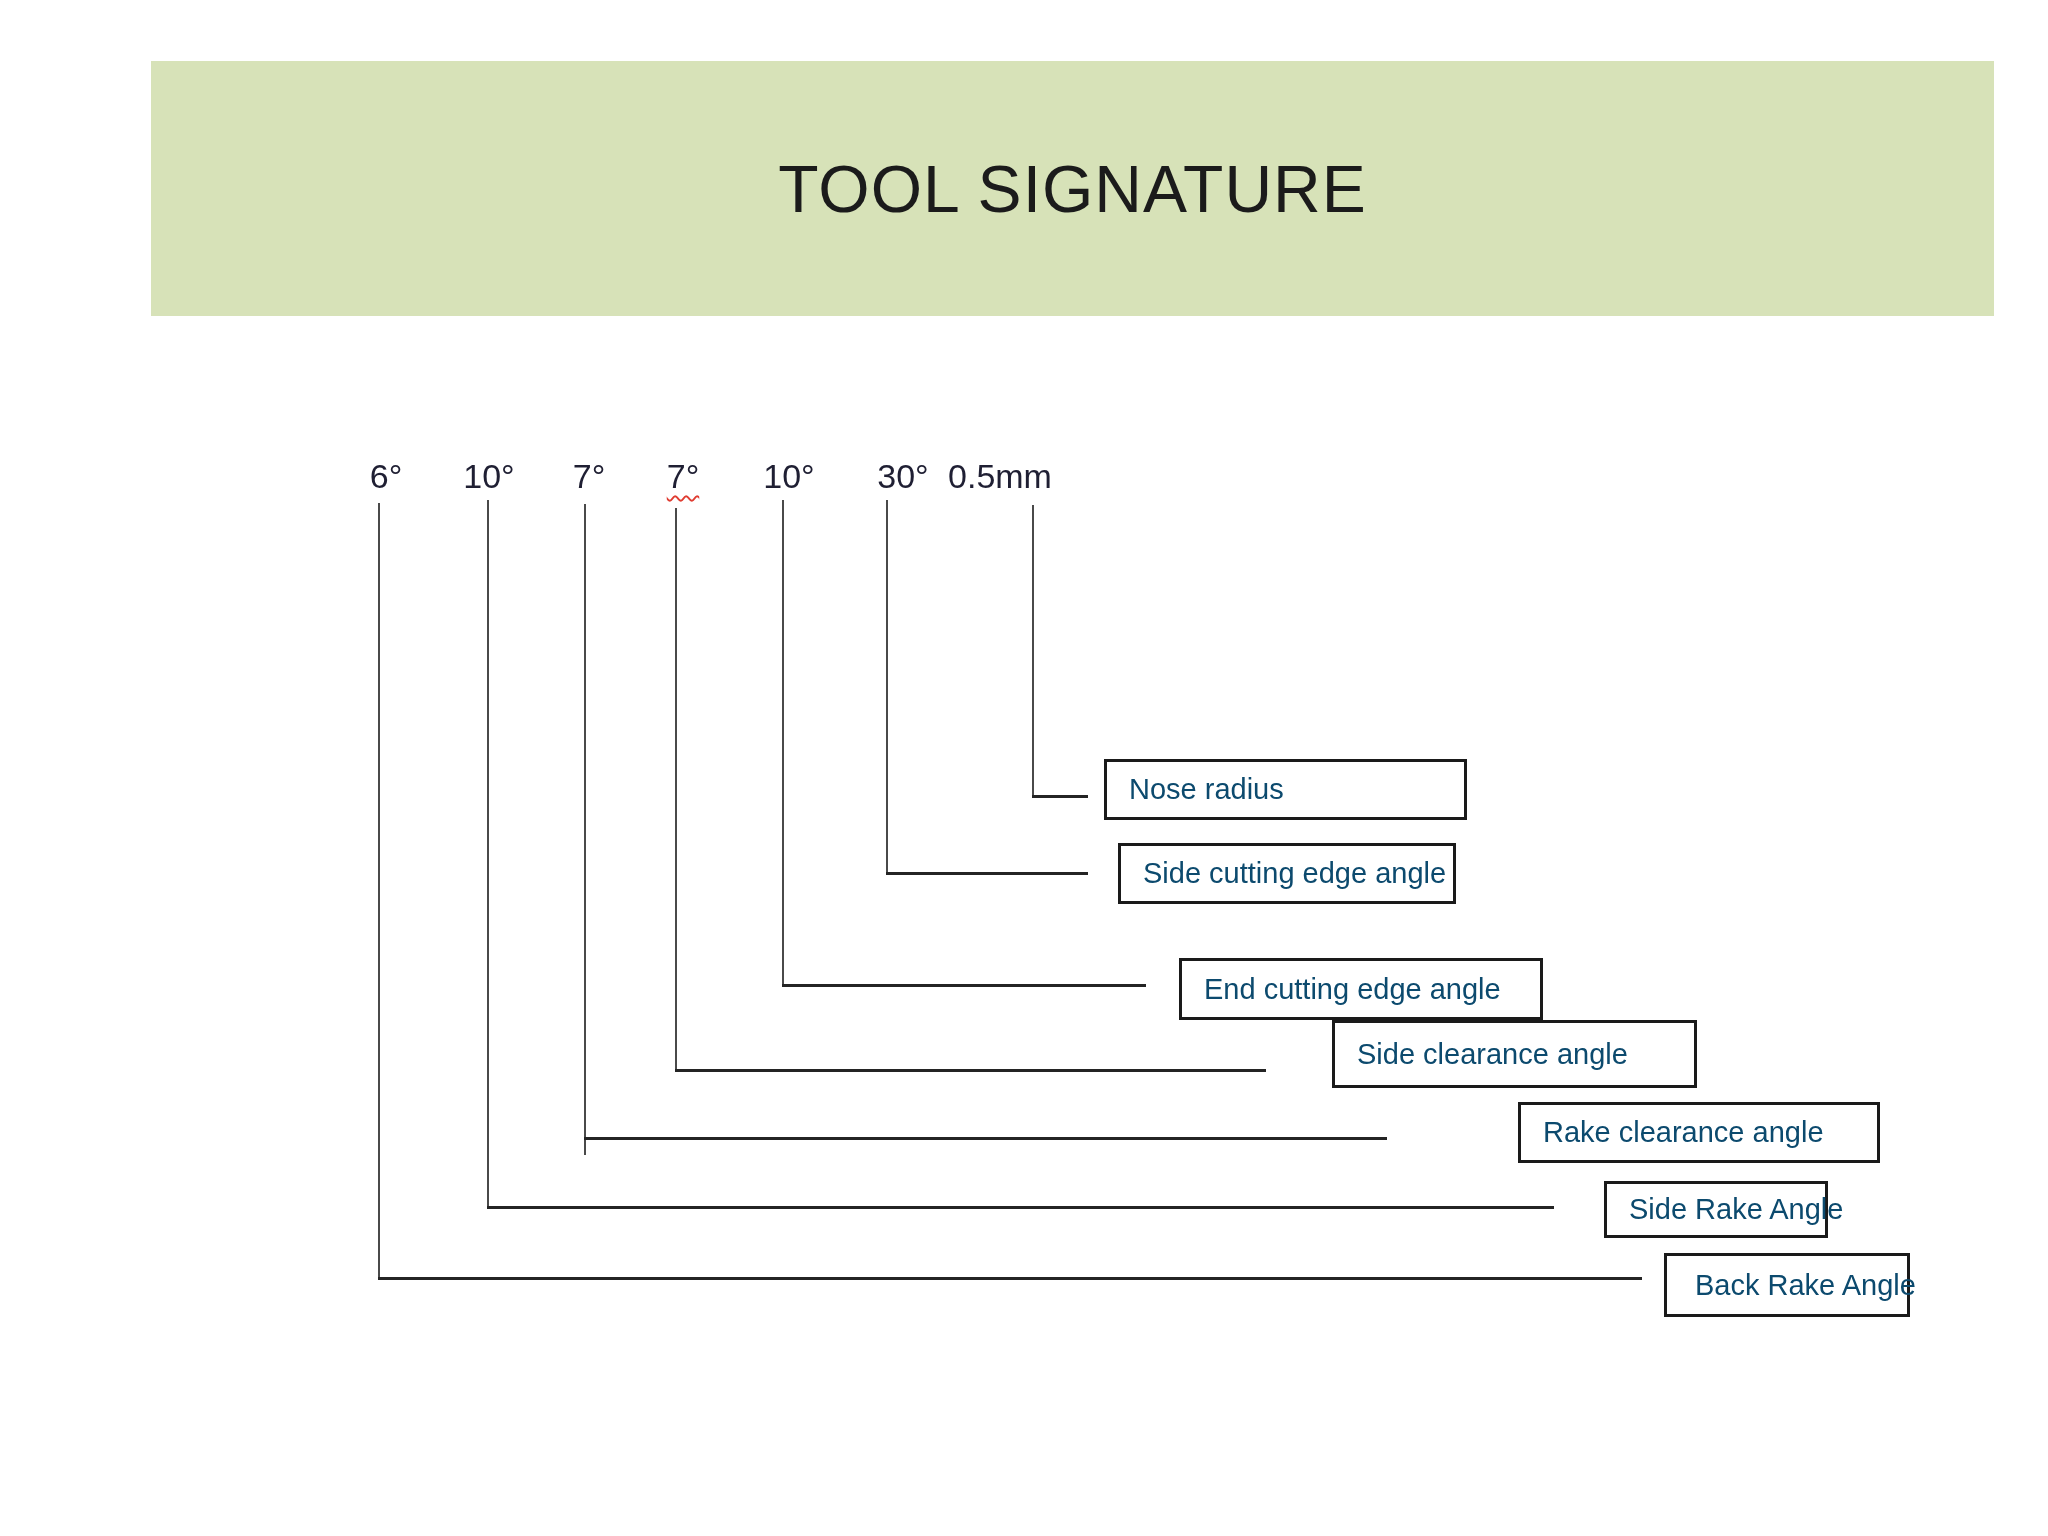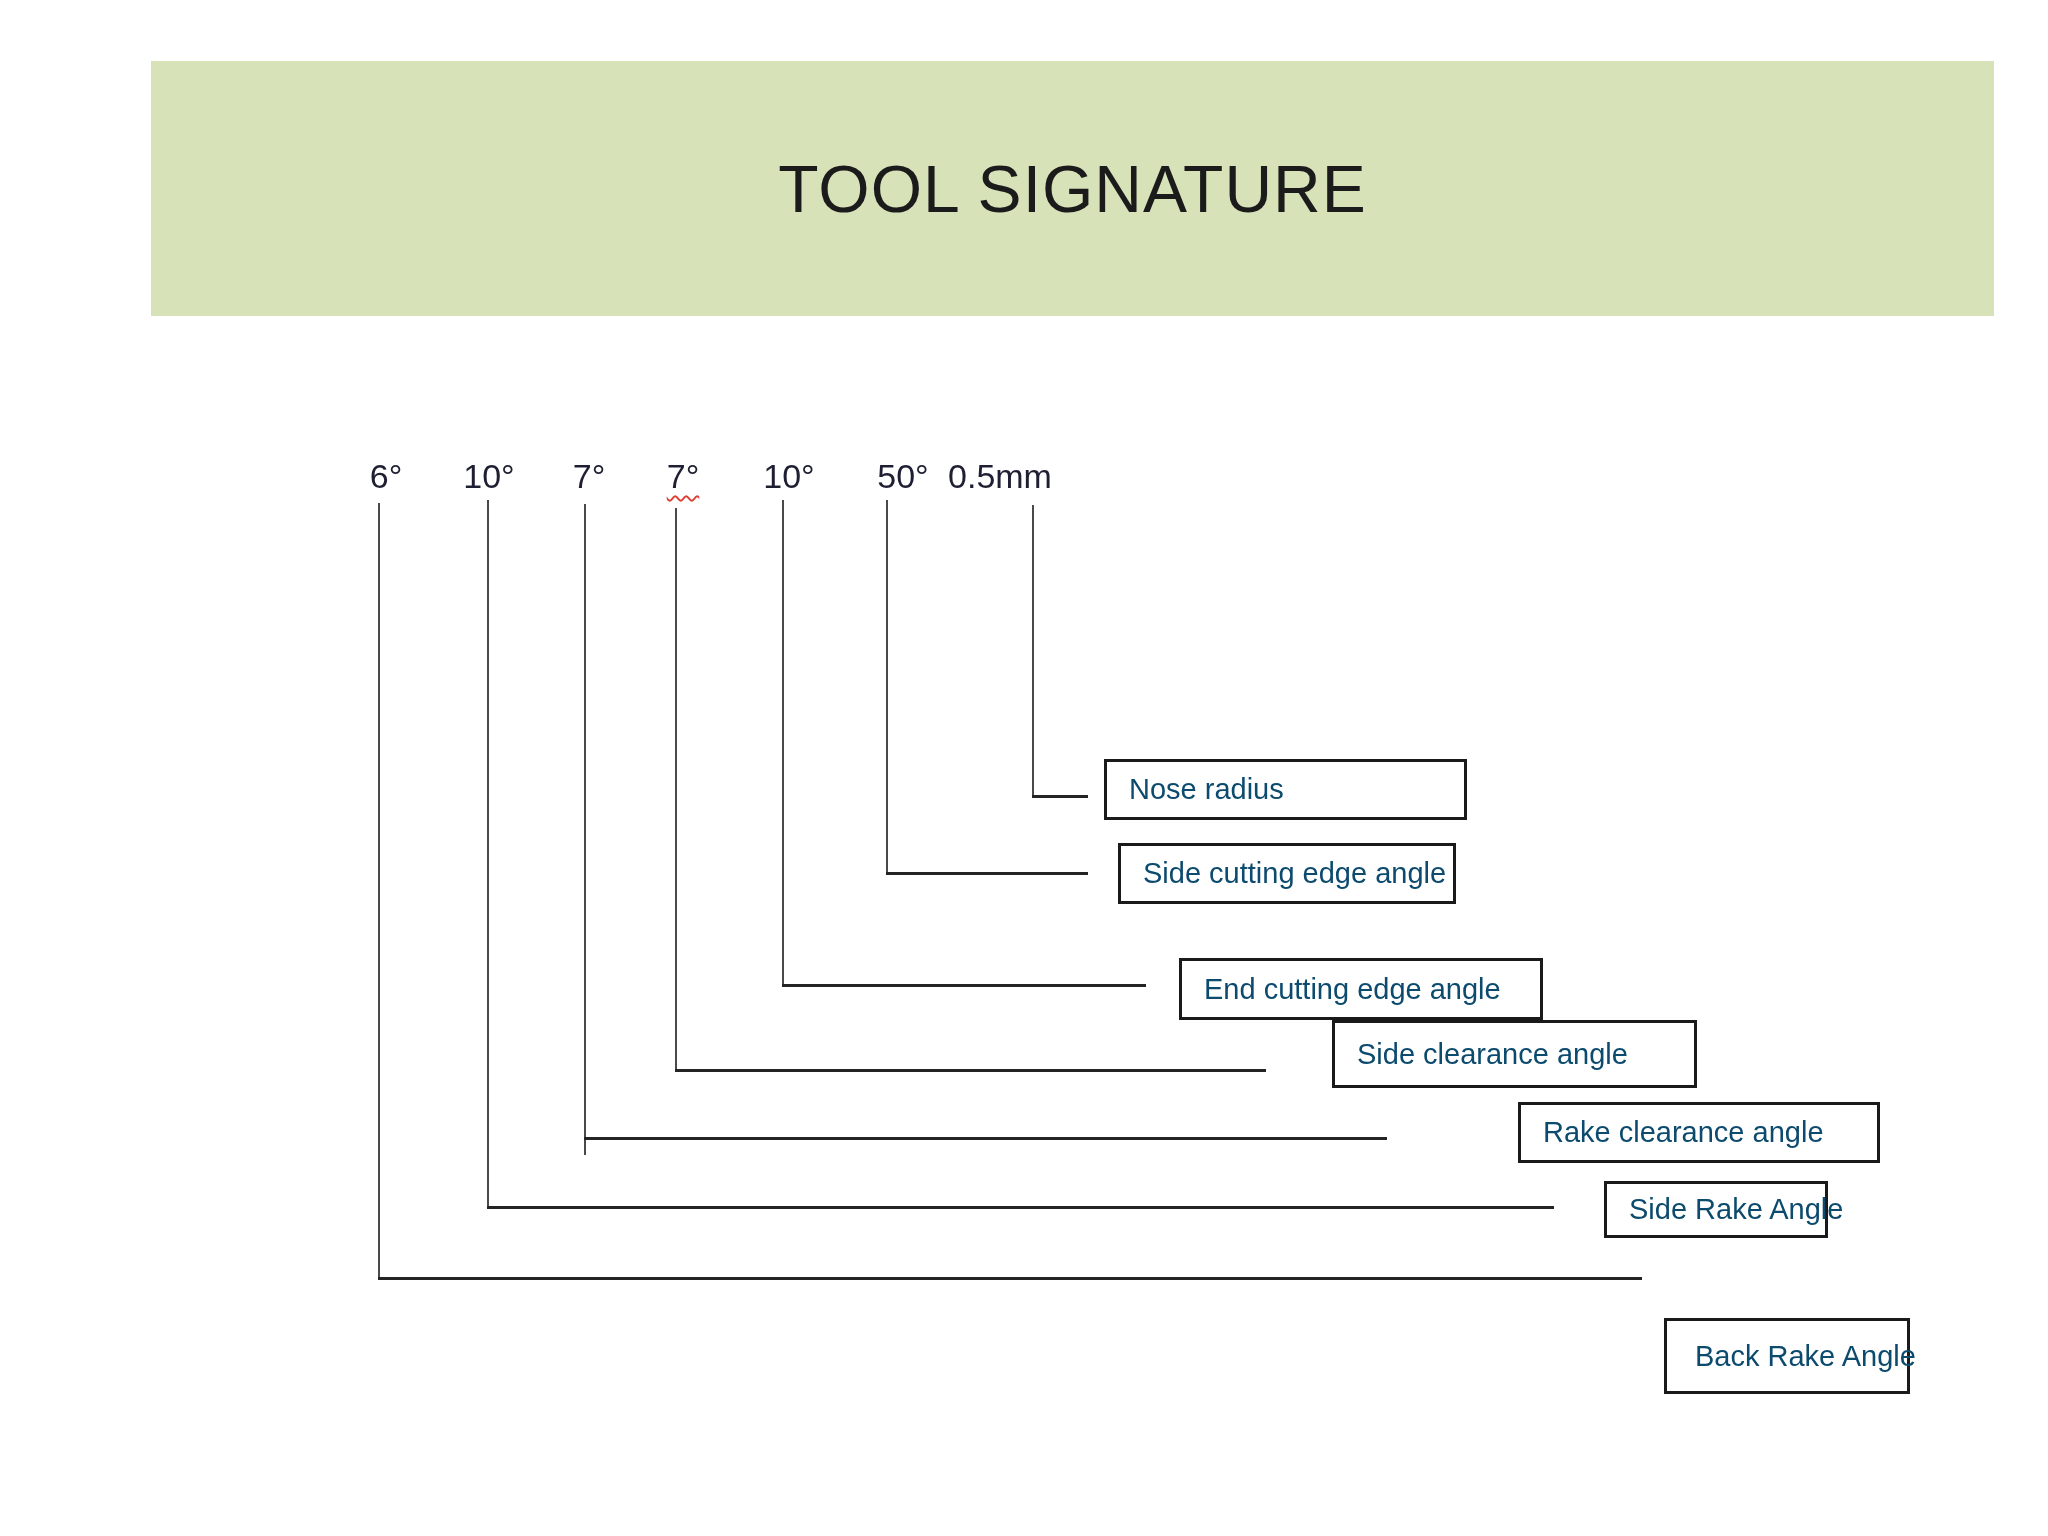--- a/index.html
+++ b/index.html
@@ -51,21 +51,21 @@
 
   <div id="title-band">
     <div id="slide-title">TOOL SIGNATURE</div>
   </div>
 
   <div class="value-label" style="left:306px;">6°</div>
   <div class="value-label" style="left:409px;">10°</div>
   <div class="value-label" style="left:509px;">7°</div>
   <div class="value-label squiggly" style="left:603px;">7°</div>
   <div class="value-label" style="left:709px;">10°</div>
-  <div class="value-label" style="left:823px;">50°</div>
+  <div class="value-label" style="left:823px;">30°</div>
   <div class="value-label" style="left:920px;">0.5mm</div>
 
   <div class="vline" style="left:378px;top:503px;height:777px;"></div>
   <div class="vline" style="left:487px;top:500px;height:709px;"></div>
   <div class="vline" style="left:584px;top:504px;height:651px;"></div>
   <div class="vline" style="left:675px;top:508px;height:564px;"></div>
   <div class="vline" style="left:782px;top:500px;height:487px;"></div>
   <div class="vline" style="left:886px;top:500px;height:375px;"></div>
   <div class="vline" style="left:1032px;top:505px;height:293px;"></div>
 
@@ -88,17 +88,17 @@
   </div>
   <div class="label-box" style="left:1332px;top:1020px;width:365px;height:68px;">
     <span>Side clearance angle</span>
   </div>
   <div class="label-box" style="left:1518px;top:1102px;width:362px;height:61px;">
     <span>Rake clearance angle</span>
   </div>
   <div class="label-box" style="left:1604px;top:1181px;width:224px;height:57px;">
     <span>Side Rake Angle</span>
   </div>
-  <div class="label-box" style="left:1664px;top:1318px;width:246px;height:76px;padding-left:28px;">
+  <div class="label-box" style="left:1664px;top:1253px;width:246px;height:64px;padding-left:28px;">
     <span>Back Rake Angle</span>
   </div>
 
 </div>
 
 </body></html>

